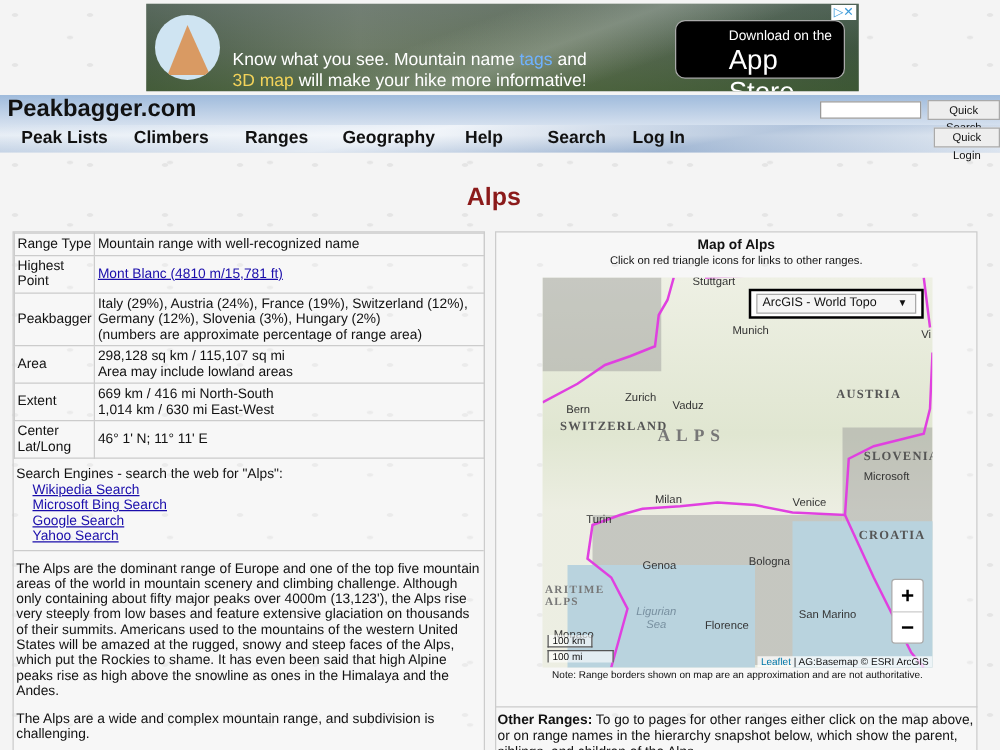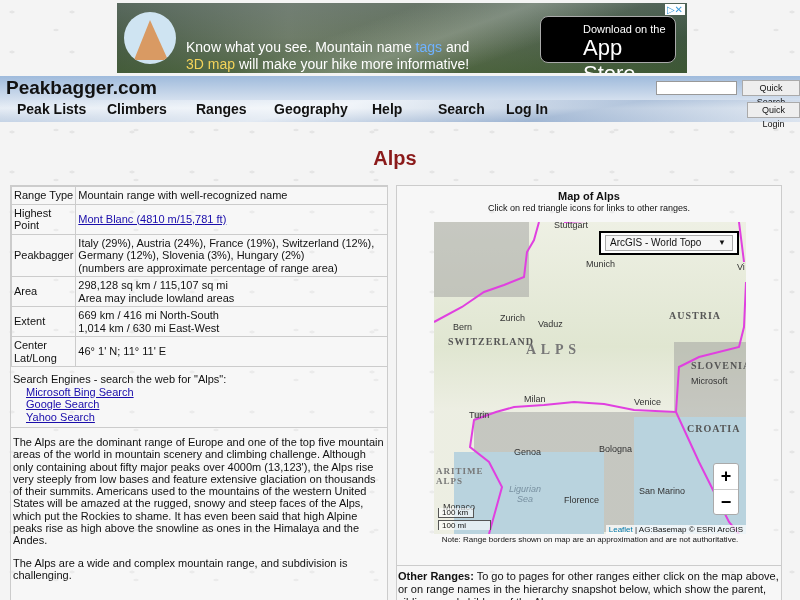--- a/index.html
+++ b/index.html
@@ -166,20 +166,21 @@
       <td><span>669 km / 416 mi North-South</span><br><span>1,014 km / 630 mi East-West</span></td>
     </tr>
     <tr>
       <td class="k">Center Lat/Long</td>
       <td>46° 1' N; 11° 11' E</td>
     </tr>
   </tbody>
     </table>
   <div class="search-block">
     <div>Search Engines - search the web for "Alps":</div>
+    <a href="#">Wikipedia Search</a>
     <a href="#">Microsoft Bing Search</a>
     <a href="#">Google Search</a>
     <a href="#">Yahoo Search</a>
   </div>
   <div class="desc">
     <div>The Alps are the dominant range of Europe and one of the top five mountain areas of the world in mountain scenery and climbing challenge. Although only containing about fifty major peaks over 4000m (13,123'), the Alps rise very steeply from low bases and feature extensive glaciation on thousands of their summits. Americans used to the mountains of the western United States will be amazed at the rugged, snowy and steep faces of the Alps, which put the Rockies to shame. It has even been said that high Alpine peaks rise as high above the snowline as ones in the Himalaya and the Andes.</div>
     <div style="margin-top:10px">The Alps are a wide and complex mountain range, and subdivision is challenging.</div>
   </div>
 </div>
 

